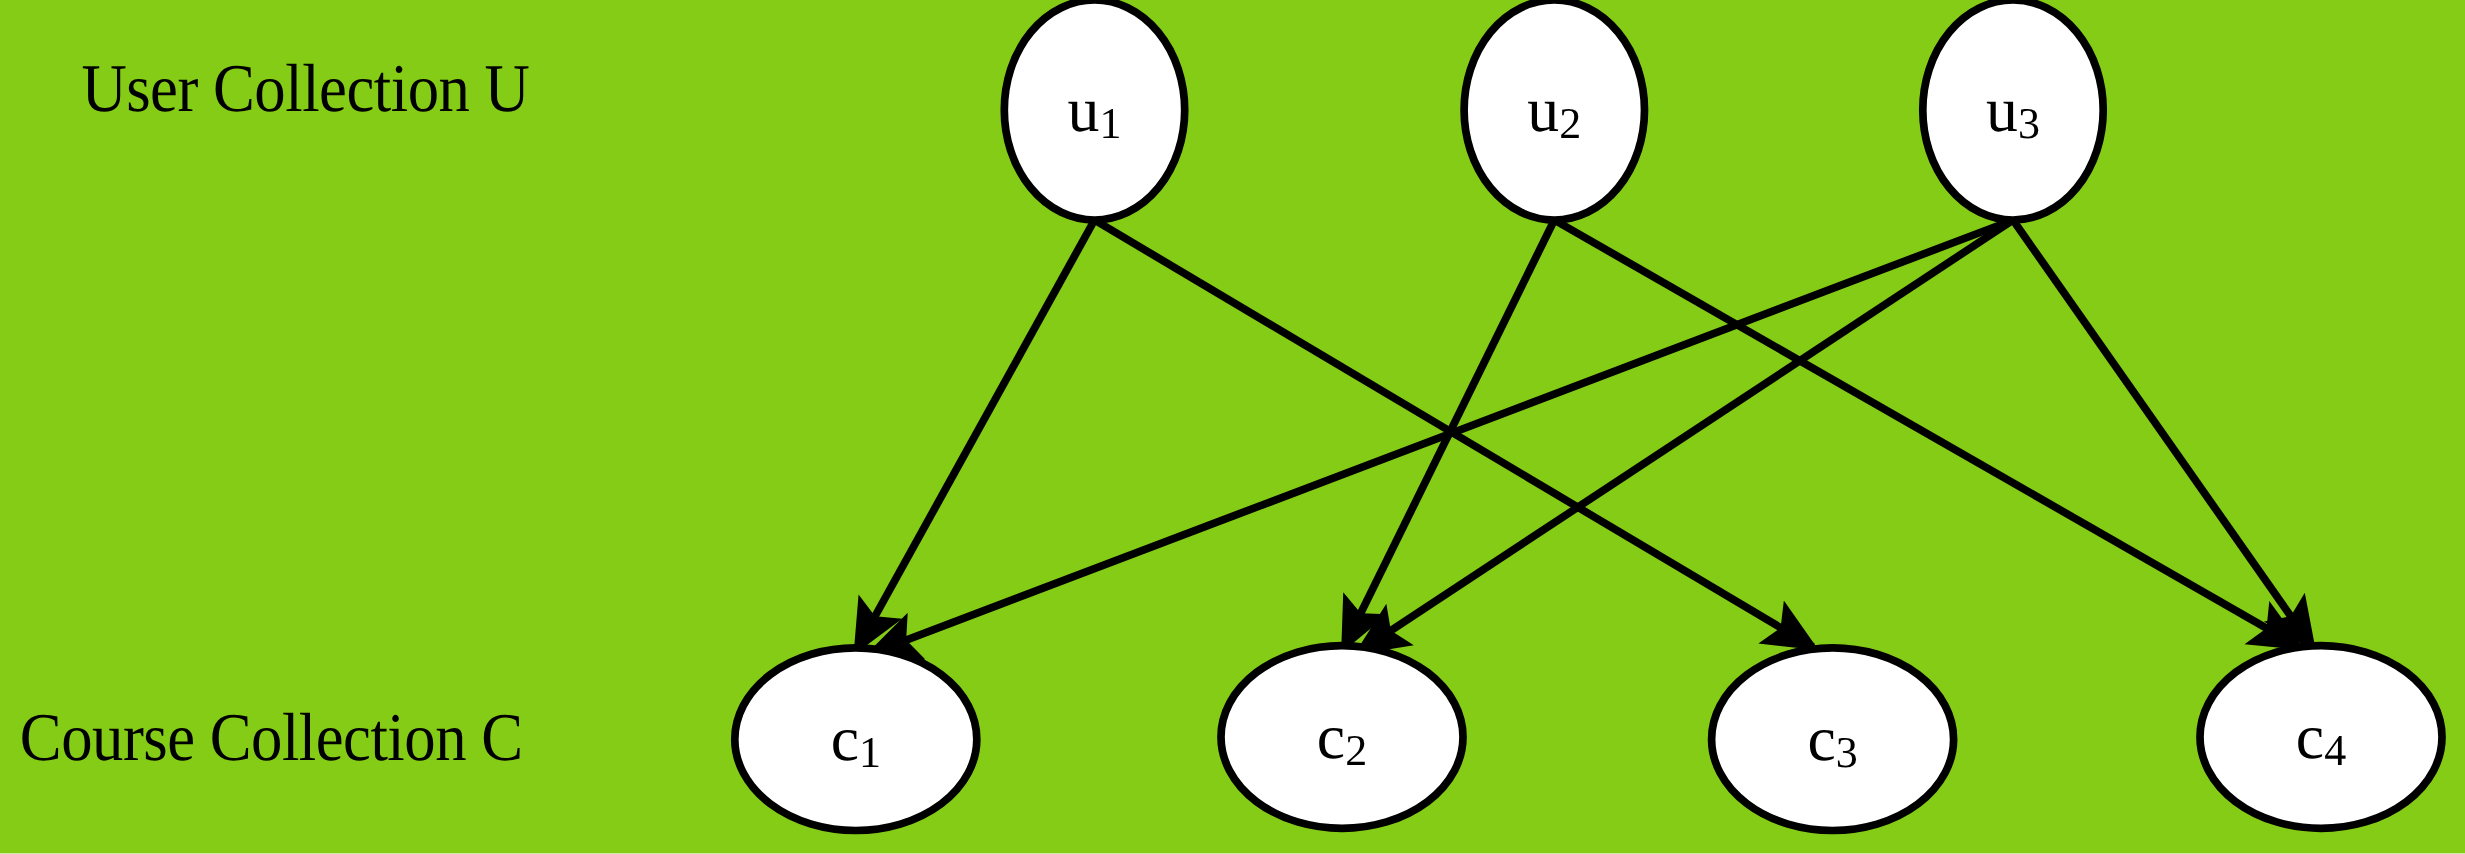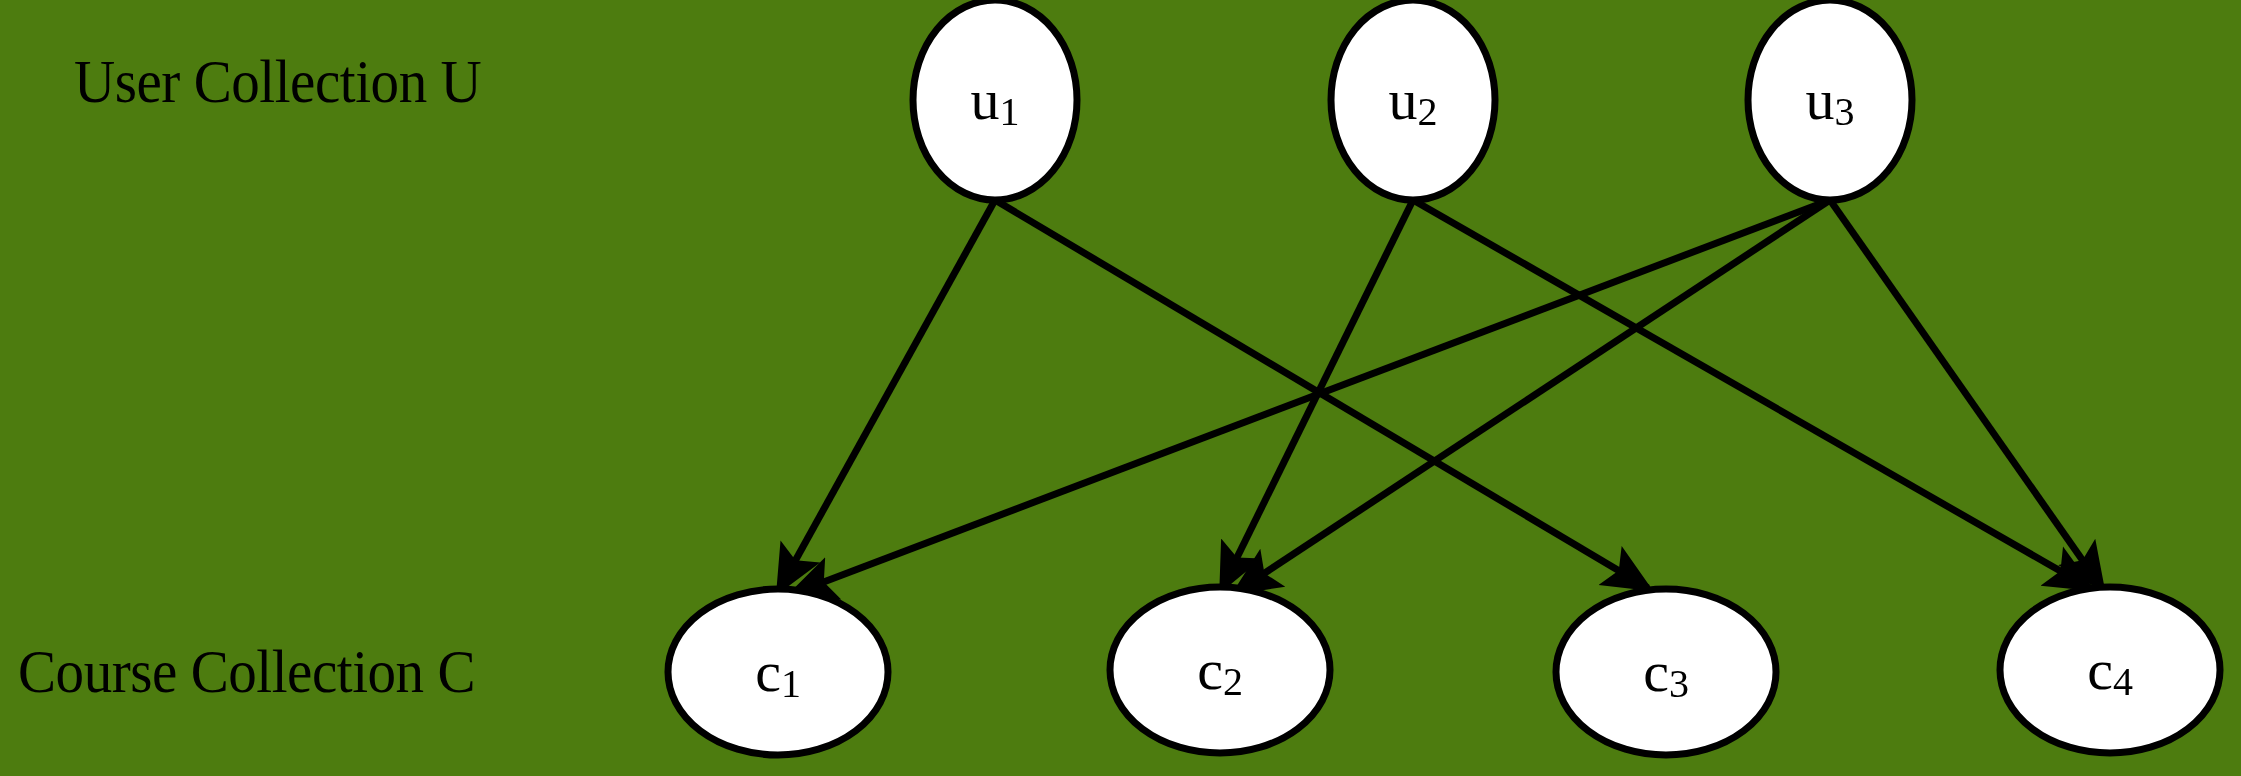--- a/index.html
+++ b/index.html
@@ -4,21 +4,21 @@
 <style>
   html, body {
     margin: 0;
     padding: 0;
     background: #ffffff;
   }
   #stage {
     position: relative;
     width: 2241px;
     height: 776px;
-    background: #4d7c0f;
+    background: #84cc16;
     overflow: hidden;
     font-family: "Liberation Serif", "DejaVu Serif", serif;
   }
   #graph-svg {
     position: absolute;
     left: 0;
     top: 0;
     width: 2241px;
     height: 776px;
   }

